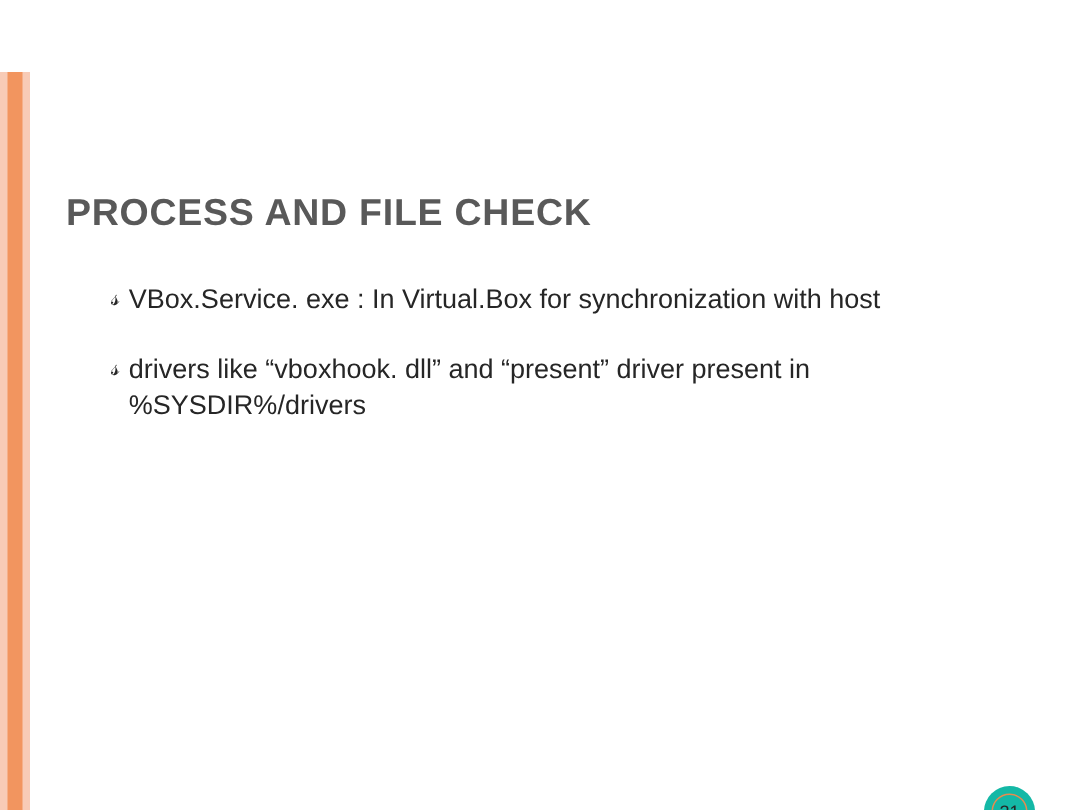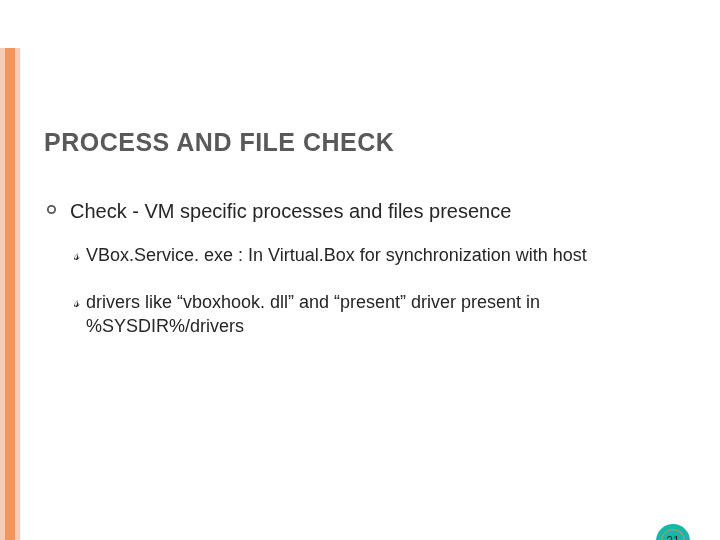--- a/index.html
+++ b/index.html
@@ -133,28 +133,20 @@
 
   <div class="side-bar">
     <div class="outer"></div>
     <div class="inner"></div>
   </div>
 
   <div class="title">PROCESS AND FILE CHECK</div>
 
   <div class="content">
 
-    <div class="l1">
-      <span class="bullet">
-        <svg viewBox="0 0 12 12">
-            <circle cx="6" cy="6" r="4" fill="none" stroke="#595959" stroke-width="2"></circle>
-          </svg>
-      </span>
-      <span class="text">Check - VM specific processes and files presence</span>
-    </div>
 
 
     <div class="l2-group">
       <div class="l2">
         <span class="bullet">𝓈</span>
         <span class="text">VBox.Service. exe : In Virtual.Box for synchronization with host</span>
       </div>
       <div class="l2">
         <span class="bullet">𝓈</span>
         <span class="text">drivers like “vboxhook. dll” and “present” driver  present in %SYSDIR%/drivers</span>

